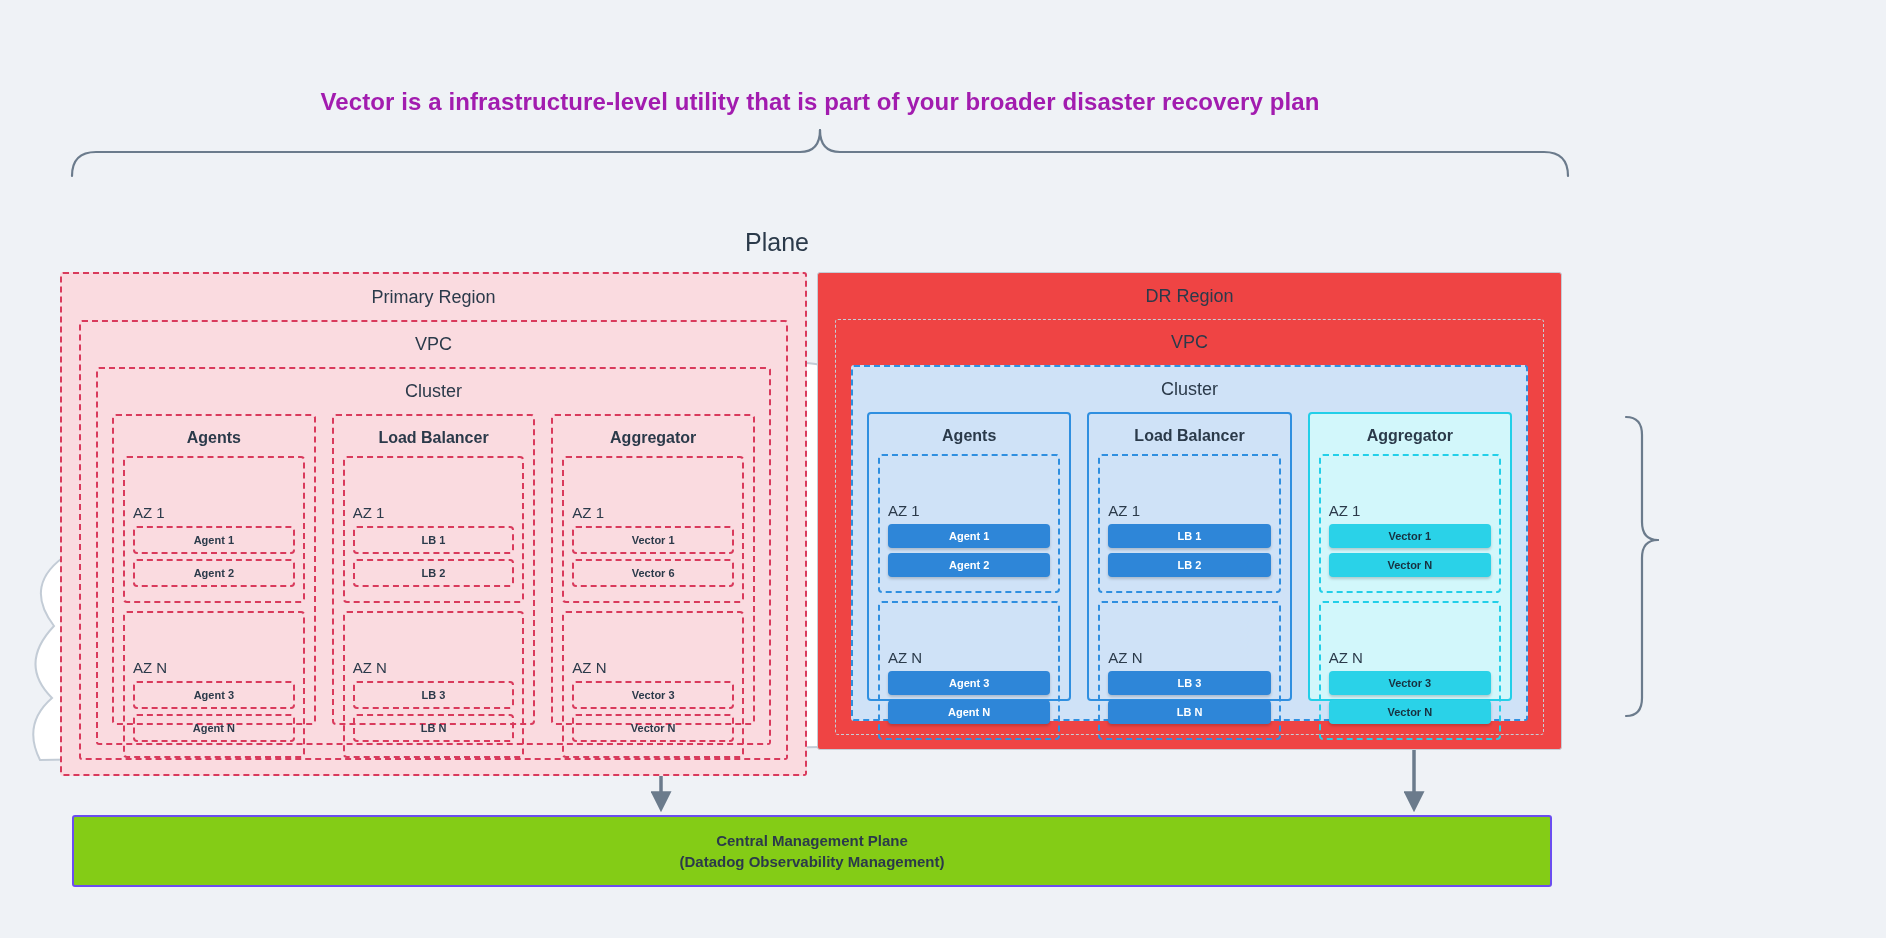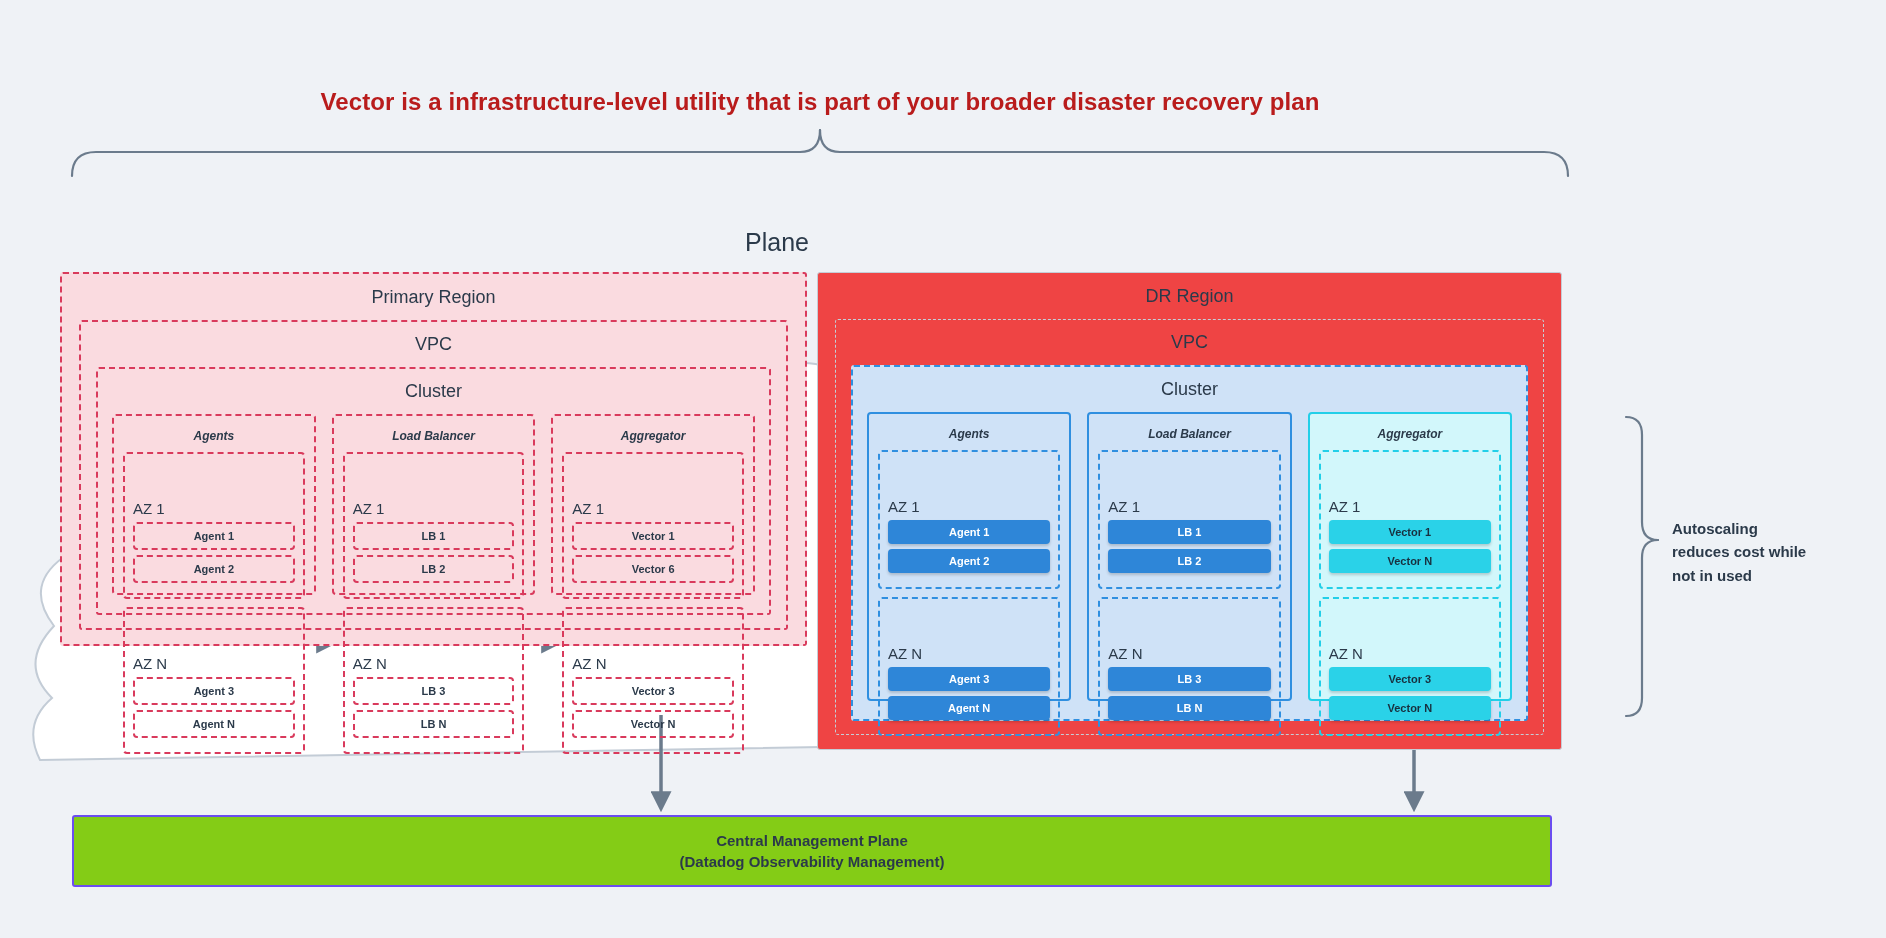--- a/index.html
+++ b/index.html
@@ -8,39 +8,39 @@
     background: #eff2f6;
     font-family: "Liberation Sans", sans-serif;
     overflow: hidden;
   }
   #stage { position: relative; width: 1886px; height: 938px; }
 
   
   .title {
     position: absolute; left: 0; top: 88px; width: 1640px;
     text-align: center;
-    font-size: 24px; font-weight: bold; color: #b91c1c;
+    font-size: 24px; font-weight: bold; color: #a21caf;
     letter-spacing: .1px;
   }
 
   
   #cloud-svg { position: absolute; left: 0; top: 0; width: 1886px; height: 938px; pointer-events: none; }
 
   .cloud-label {
     position: absolute; left: 745px; top: 228px;
     font-size: 25px; color: #2b3a4a;
   }
 
   
   .region {
     position: absolute;
     border-radius: 3px;
   }
   #primary-region {
-    left: 60px; top: 272px; width: 747px; height: 374px;
+    left: 60px; top: 272px; width: 747px; height: 504px;
     background: #fadbe0;
     border: 2.5px dashed #d93a5c;
   }
   #dr-region {
     left: 817px; top: 272px; width: 745px; height: 478px;
     background: #ef4444;
     border: 1.5px solid #c5cdd6;
   }
   .region-title {
     text-align: center; font-size: 18px; color: #2b3a4a;
@@ -70,22 +70,22 @@
   }
   .col {
     flex: 1 1 0; position: relative; border-radius: 4px;
     display: flex; flex-direction: column;
   }
   .col-primary { border: 2.5px dashed #d93a5c; }
   .col-dr { border: 2px solid #2f8fe0; background: #cfe2f7; }
   .col-dr-agg { border: 2px solid #22cfe8; background: #d2f7fb; }
 
   .col-title {
-    text-align: center; font-weight: bold; font-size: 12px; color: #2b3a4a;
-    padding: 14px 0 10px 0; line-height: 1; font-style: italic;
+    text-align: center; font-weight: bold; font-size: 16px; color: #2b3a4a;
+    padding: 14px 0 10px 0; line-height: 1;
   }
 
   .az {
     margin: 0 9px 8px 9px; border-radius: 4px; padding: 6px 8px 9px 8px;
     flex: 1 1 0;
   }
   .az-primary { border: 2px dashed #d93a5c; }
   .az-dr { border: 2px dashed #2f8fe0; }
   .az-dr-agg { border: 2px dashed #22cfe8; }
   .az-title { font-size: 15px; color: #2b3a4a; padding-bottom: 6px; line-height: 1; margin-top: 41px; }
@@ -287,19 +287,14 @@
         </div>
       </div>
     </div>
   </div>
 
   <div id="mgmt-plane">
     <div>Central Management Plane</div>
     <div>(Datadog Observability Management)</div>
   </div>
 
-  <div id="autoscale-note">
-    <div>Autoscaling</div>
-    <div>reduces cost while</div>
-    <div>not in used</div>
-  </div>
 
 </div>
 
 </body></html>

